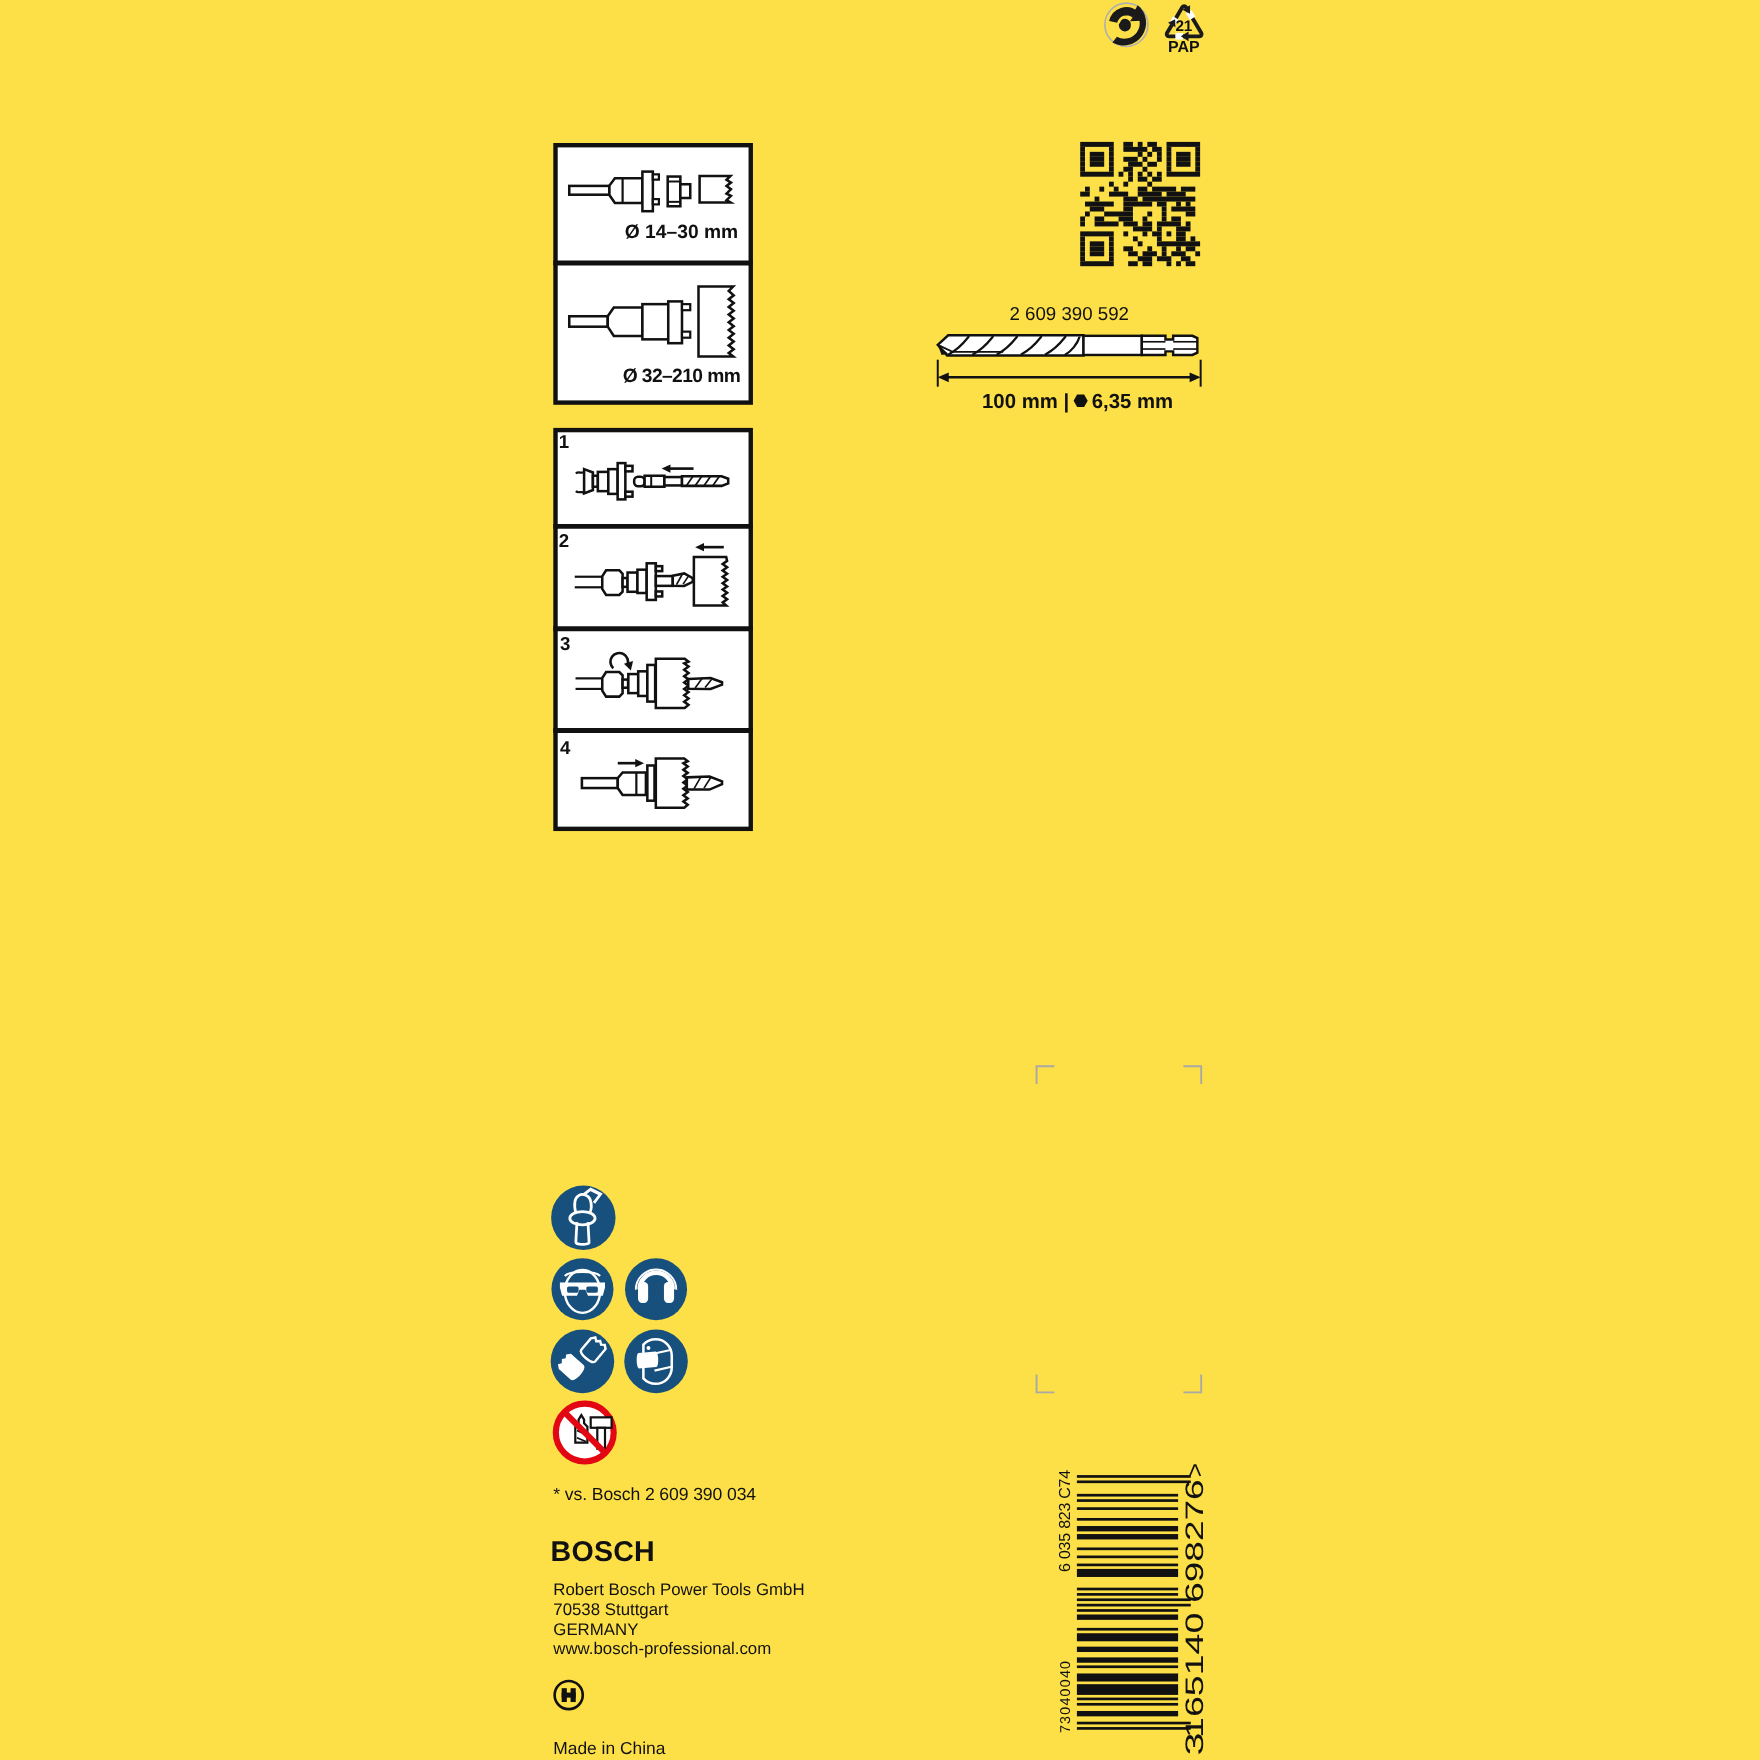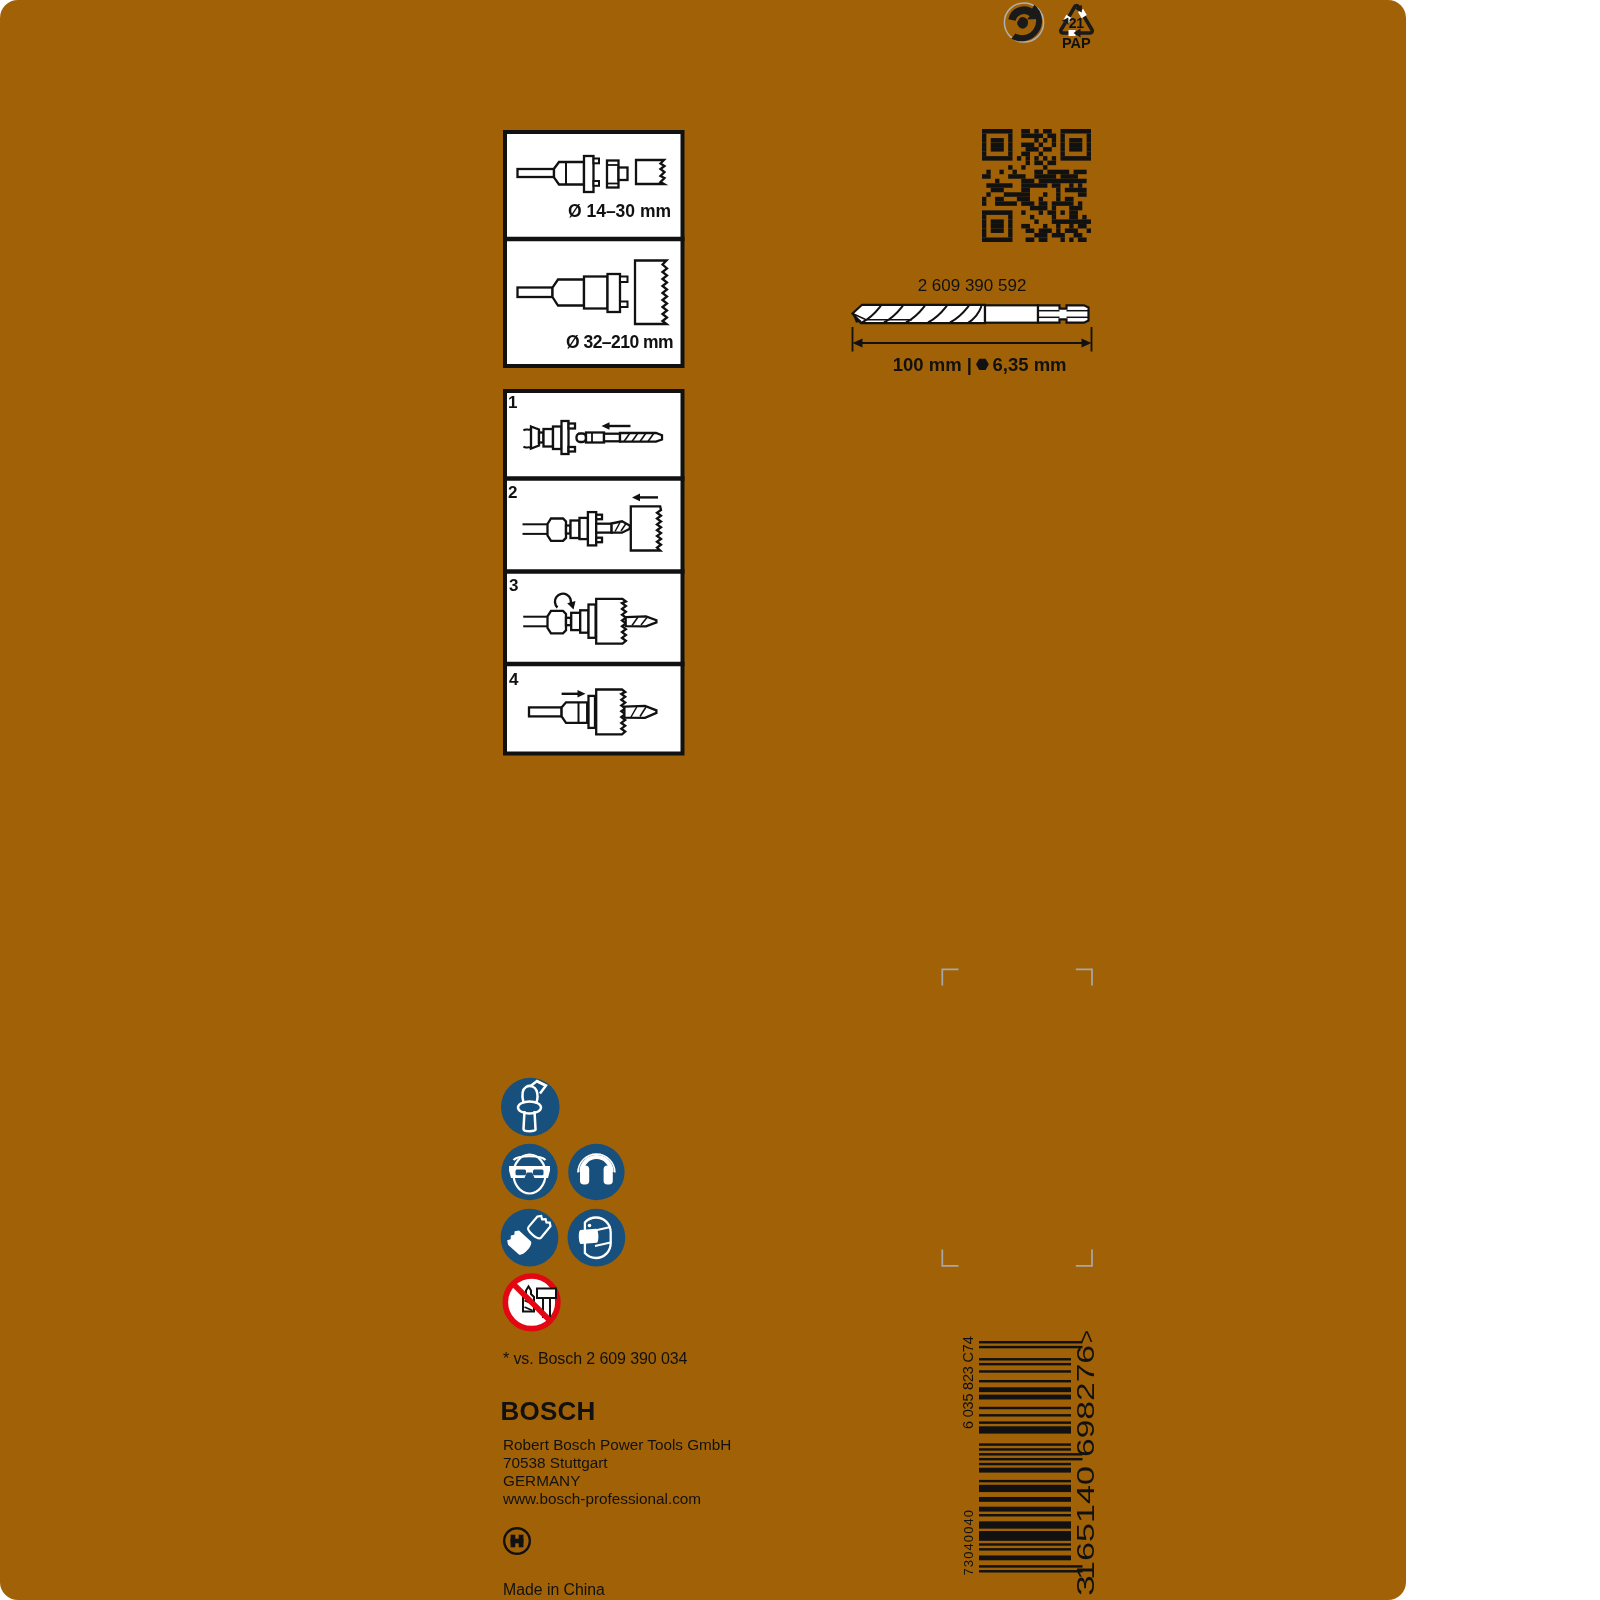--- a/index.html
+++ b/index.html
@@ -1,16 +1,16 @@
 <!DOCTYPE html>
 <html><head>
 <meta charset="utf-8">
 <style>
 html,body{margin:0;padding:0;background:#fff;}
-#page{position:relative;width:1406px;height:1600px;background:#a16207;overflow:hidden;border-radius:18px;}
+#page{position:relative;width:1600px;height:1600px;background:#fde047;overflow:hidden;}
 svg{position:absolute;top:0;left:0;}
 text{font-family:"Liberation Sans",sans-serif;fill:#111;}
 .ln{stroke:#111;fill:none}
 .wf{fill:#fff;stroke:#111}
 </style>
 </head>
 <body>
 <div id="page">
 <svg width="1600" height="1600" viewBox="0 0 1600 1600">
 

